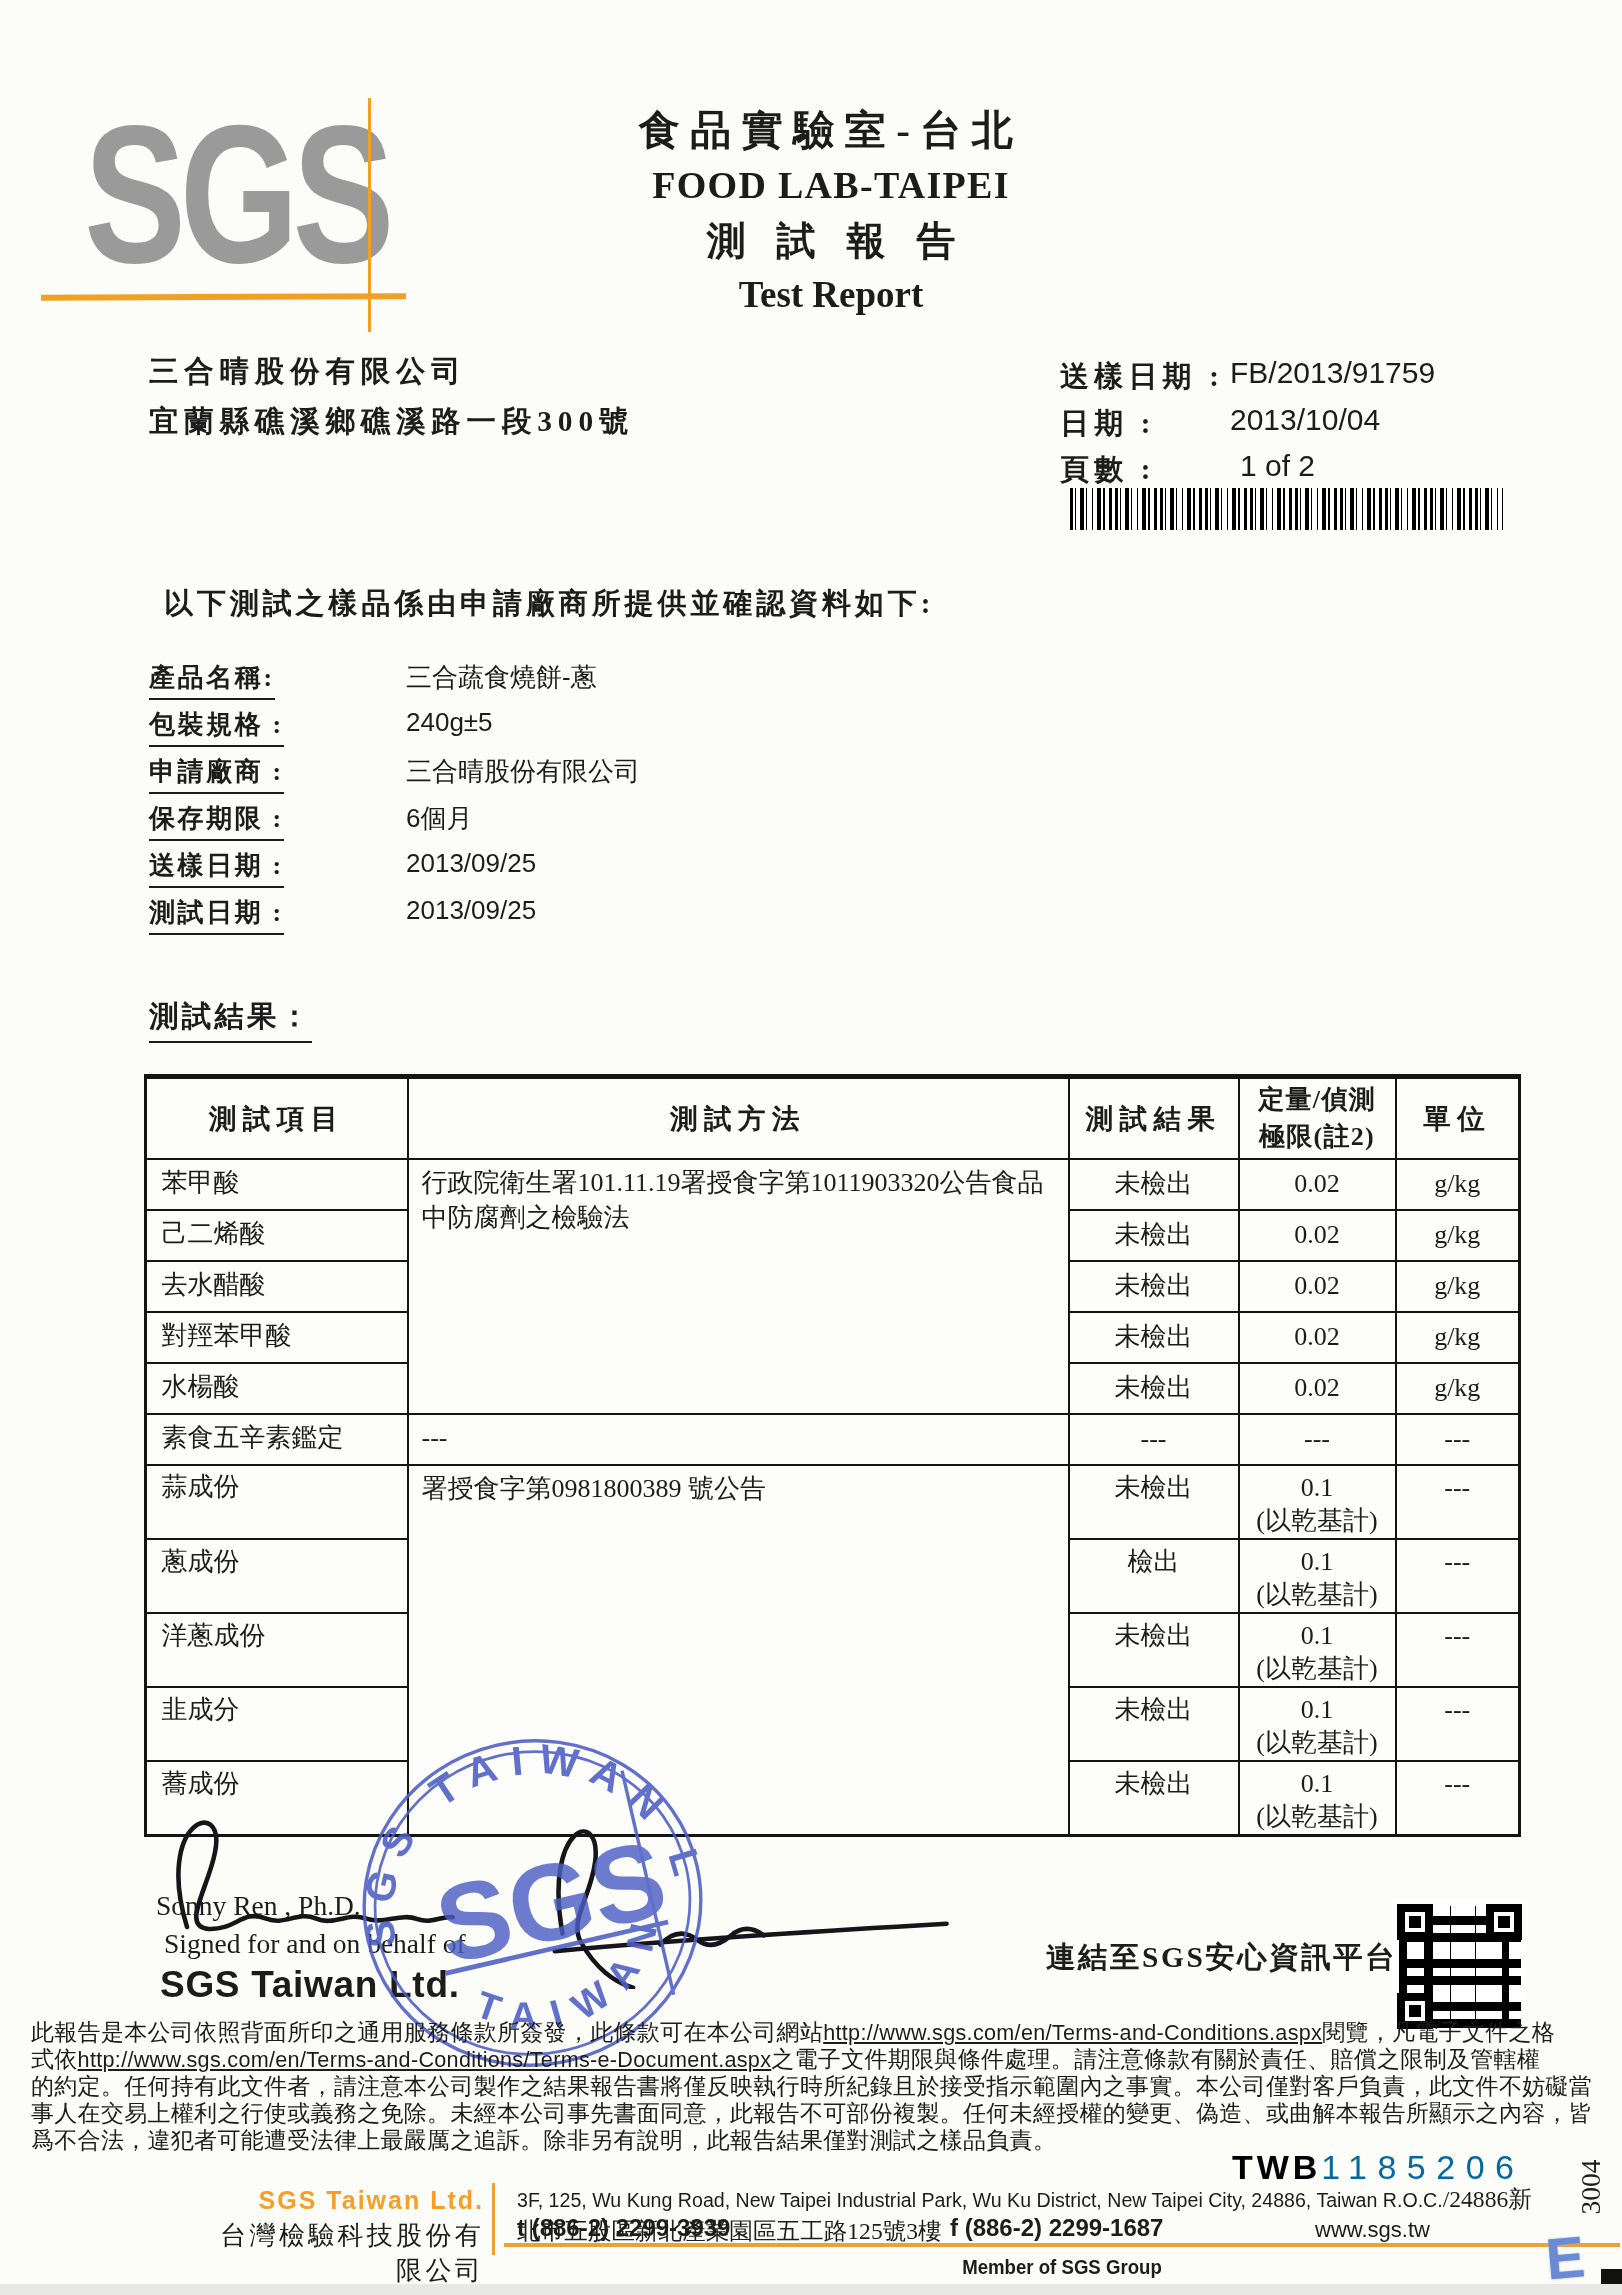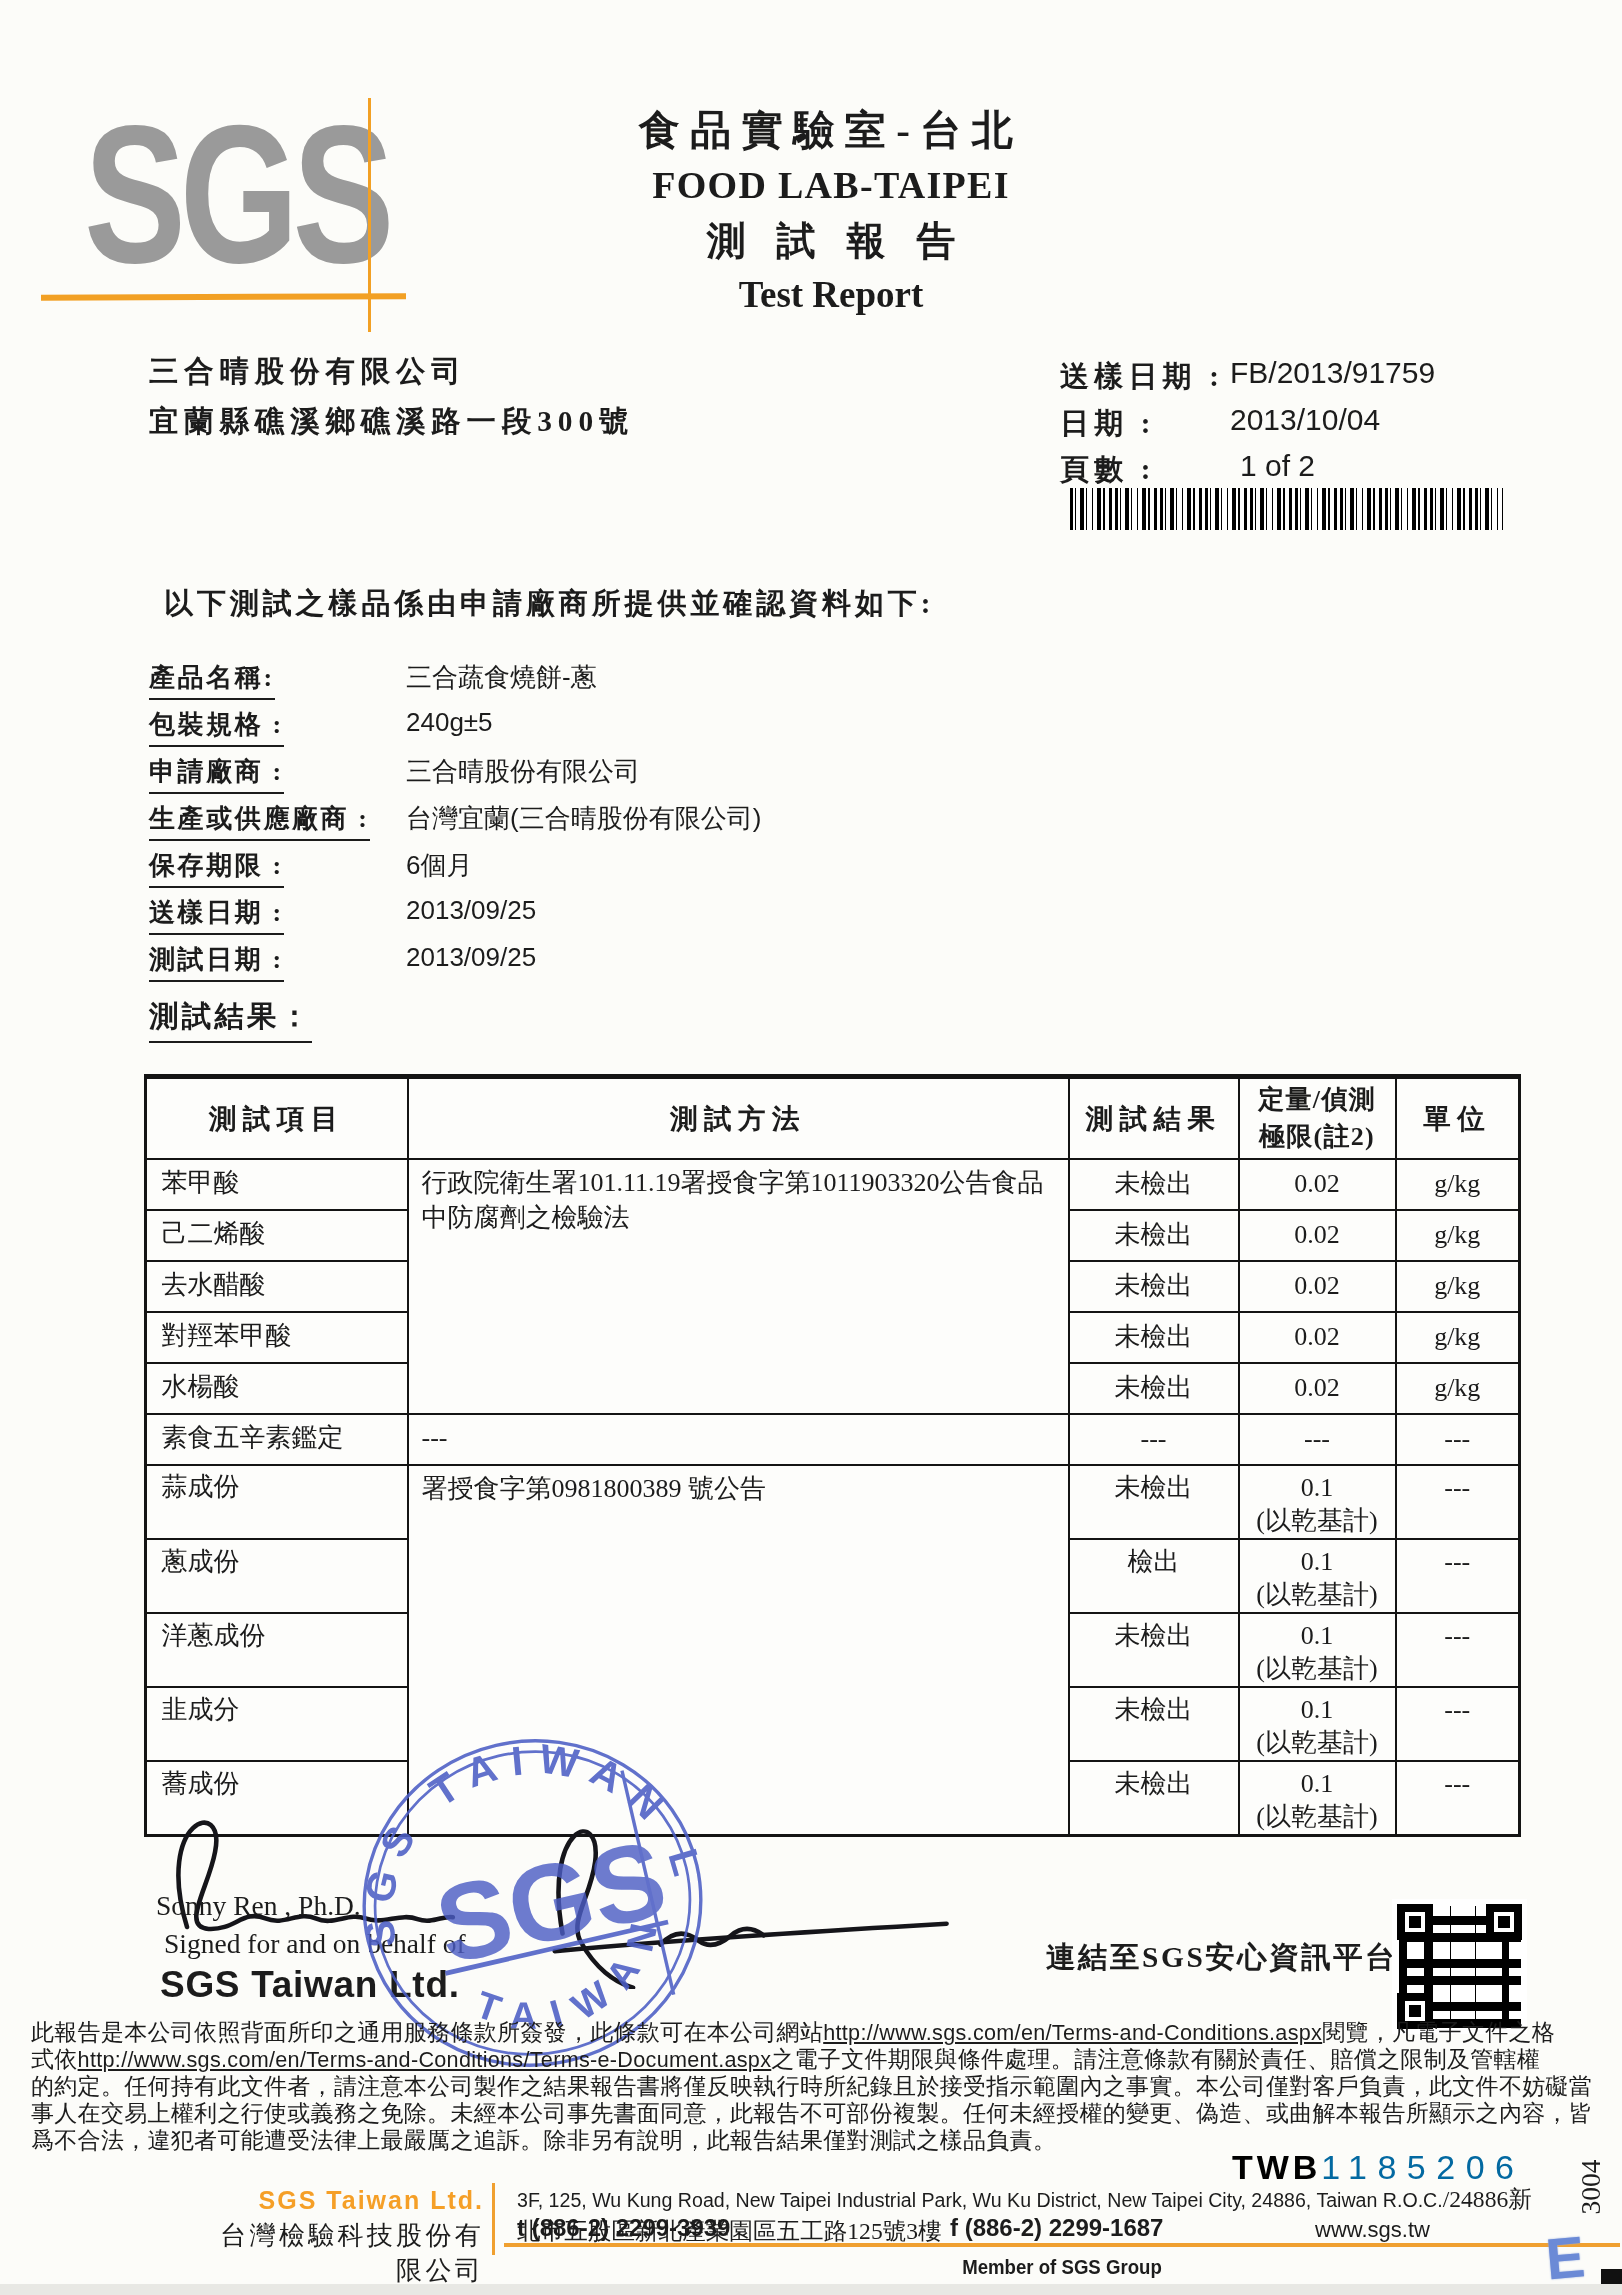--- a/index.html
+++ b/index.html
@@ -146,24 +146,20 @@
       </div>
       <div class="field-row">
         <span class="field-label">包裝規格 :</span>
         <span class="field-value">240g±5</span>
       </div>
       <div class="field-row">
         <span class="field-label">申請廠商 :</span>
         <span class="field-value">三合晴股份有限公司</span>
       </div>
       <div class="field-row">
-        <span class="field-label">生產或供應廠商 :</span>
-        <span class="field-value">台灣宜蘭(三合晴股份有限公司)</span>
-      </div>
-      <div class="field-row">
         <span class="field-label">保存期限 :</span>
         <span class="field-value">6個月</span>
       </div>
       <div class="field-row">
         <span class="field-label">送樣日期 :</span>
         <span class="field-value">2013/09/25</span>
       </div>
       <div class="field-row">
         <span class="field-label">測試日期 :</span>
         <span class="field-value">2013/09/25</span>

